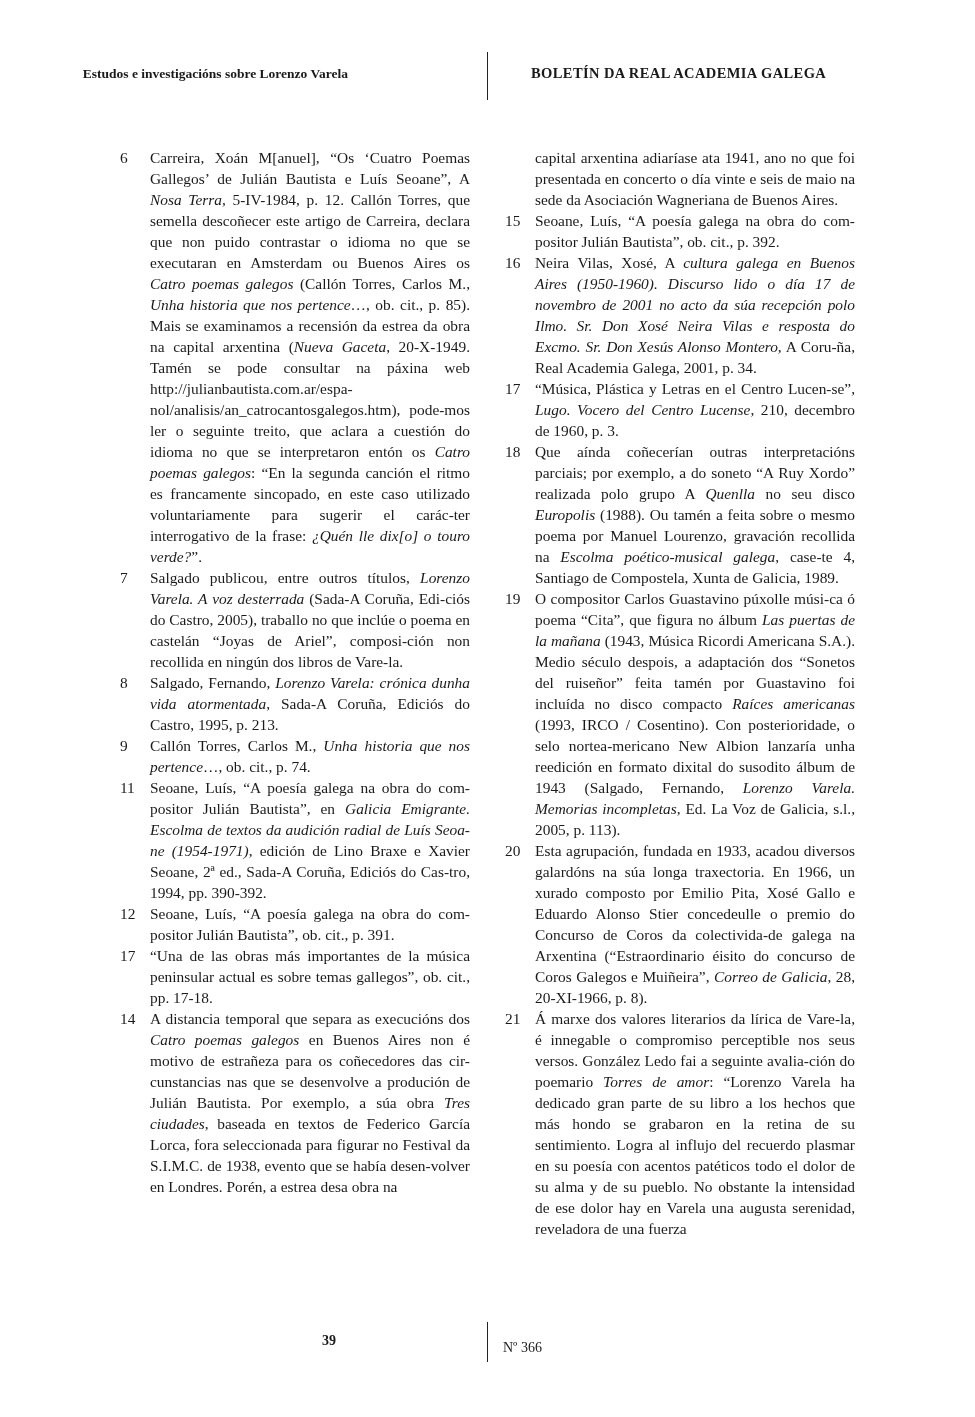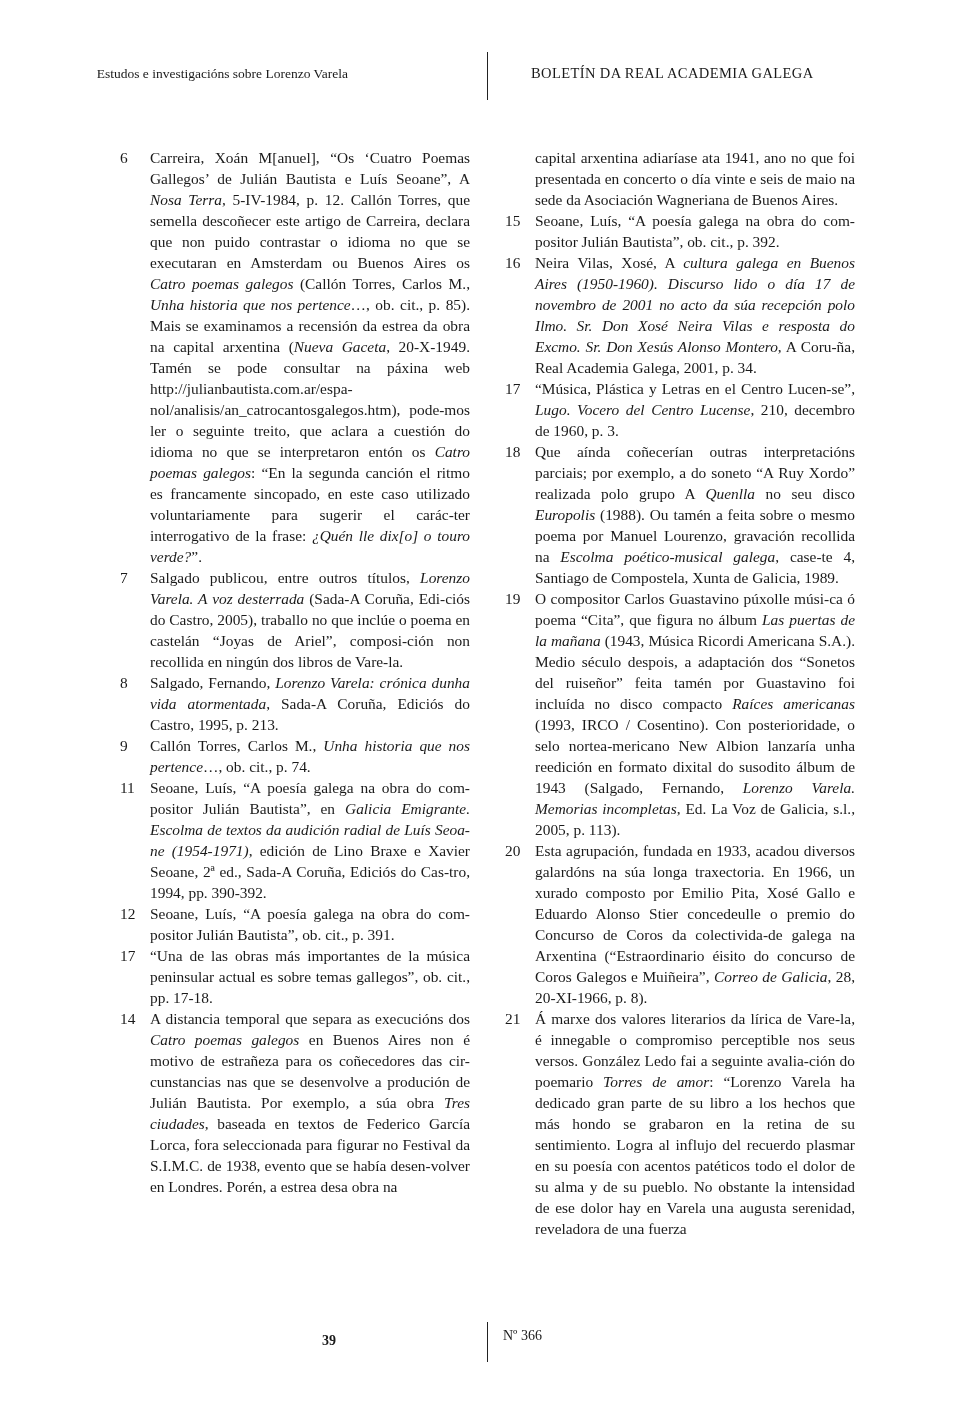--- a/index.html
+++ b/index.html
@@ -1,32 +1,32 @@
 <!DOCTYPE html>
 <html><head>
 <meta charset="utf-8">
 <style>
   html, body { margin: 0; padding: 0; background: #ffffff; }
   body { width: 975px; height: 1417px; position: relative; overflow: hidden;
          font-family: "Liberation Serif", "DejaVu Serif", serif; color: #1a1a1a; }
-  .header { position: absolute; top: 52px; left: 0; width: 848px; height: 48px; }
+  .header { position: absolute; top: 52px; left: 0; width: 848px; height: 48px; font-weight: bold; }
   .header .left { position: absolute; right: 500px; top: 14px; font-size: 13.5px; white-space: nowrap; }
   .header .divider { position: absolute; left: 487px; top: 0; width: 1px; height: 48px; background: #222; }
   .header .right { position: absolute; left: 503px; top: 13px; font-size: 14.5px; letter-spacing: 0.4px; white-space: nowrap; margin-left: 28px; }
   .col { position: absolute; top: 147px; width: 350px; font-size: 15.4px; line-height: 21px; }
   .col.left { left: 120px; }
   .col.right { left: 505px; }
   .note { position: relative; padding-left: 30px; text-align: justify; hyphens: manual; }
   .note .num { position: absolute; left: 0; top: 0; }
   .note.cont { padding-left: 30px; }
   .note i { font-style: italic; }
   .footer { position: absolute; top: 1322px; left: 0; width: 841px; height: 40px; }
   .footer .page { position: absolute; right: 505px; top: 11px; font-size: 14px; font-weight: bold; }
   .footer .divider { position: absolute; left: 487px; top: 0; width: 1px; height: 40px; background: #222; }
-  .footer .issue { position: absolute; left: 503px; top: 6px; font-size: 14px; }
+  .footer .issue { position: absolute; left: 503px; top: 18px; font-size: 14px; }
 </style>
 </head>
 <body>
 
 <div class="header">
   <span class="left">Estudos e investigacións sobre Lorenzo Varela</span>
   <span class="divider"></span>
   <span class="right">BOLETÍN DA REAL ACADEMIA GALEGA</span>
 </div>
 

